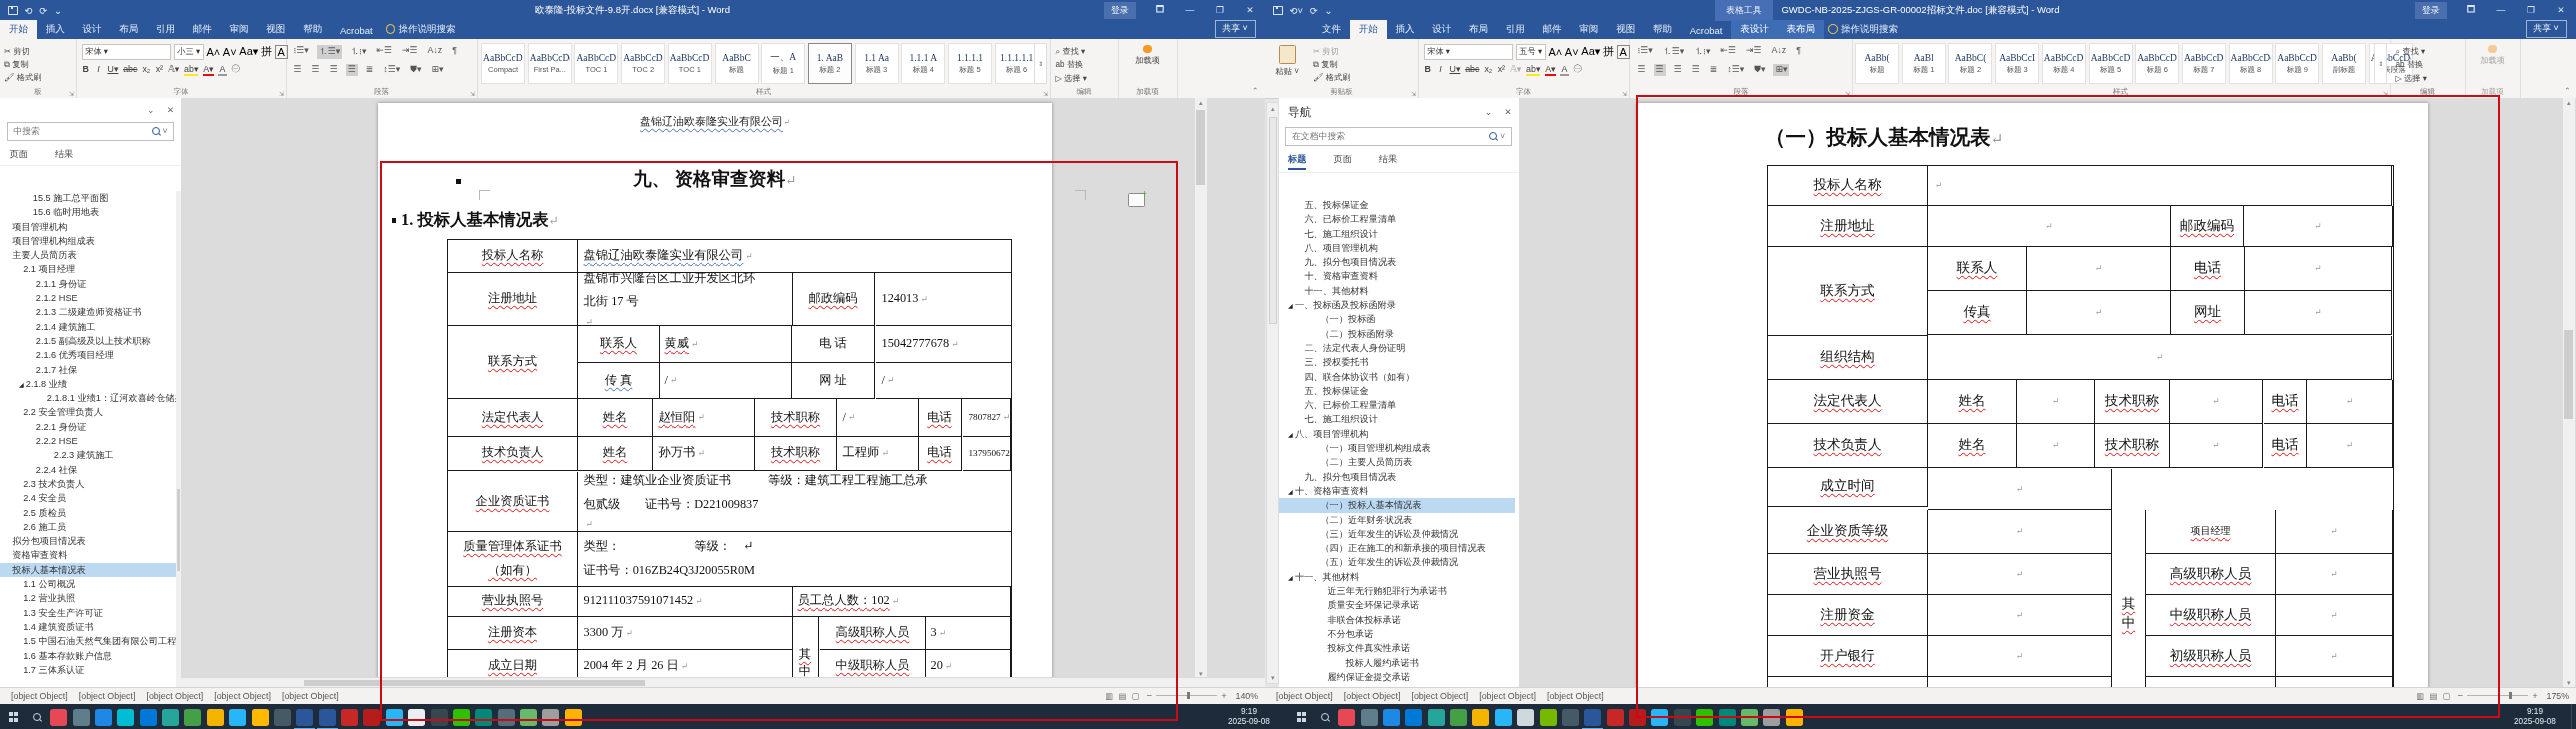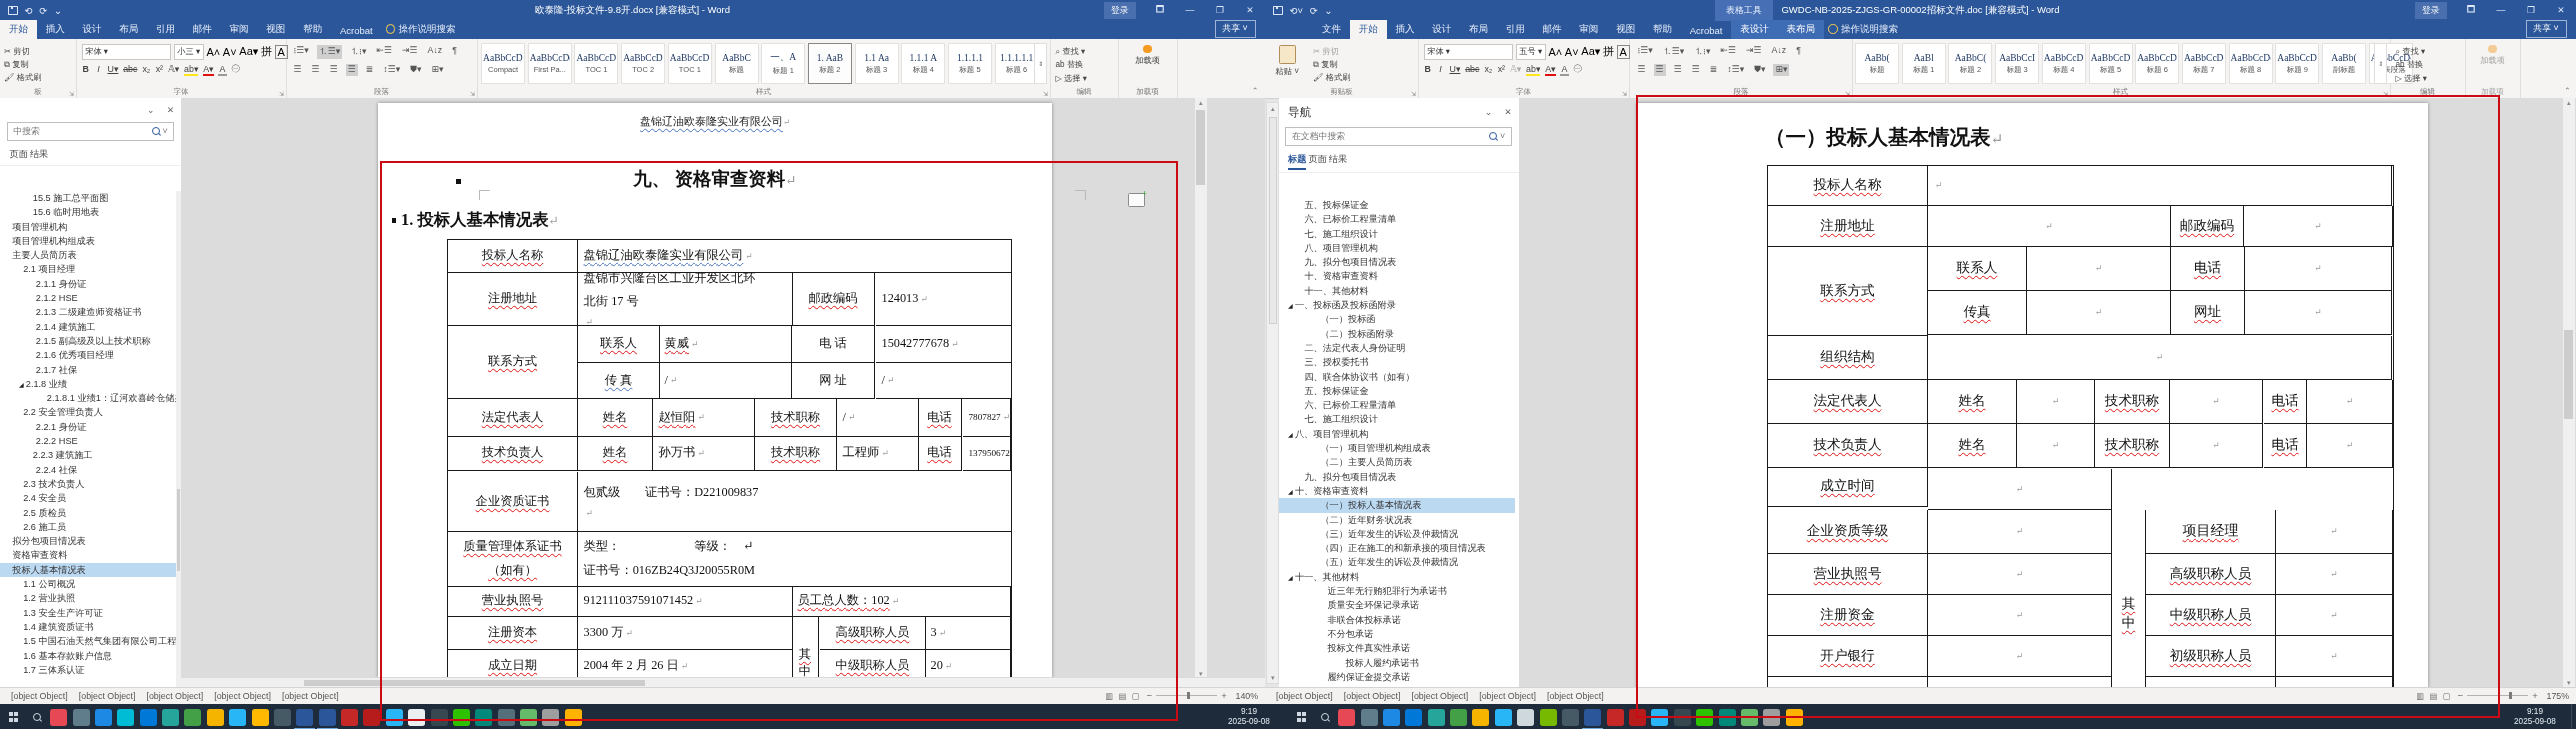--- a/index.html
+++ b/index.html
@@ -59,21 +59,21 @@
   .collapse{position:absolute;bottom:2.7px;font-size:7.5px;color:#777;}
   
   .navpane{position:absolute;background:#fff;border-right:0.7px solid #c9c9c9;overflow:hidden;}
   .navhead{display:flex;align-items:center;padding:6.8px 6.8px 0 9.5px;color:#333;}
   .navtitle{font-size:11.6px;color:#333;}
   .navctl{margin-left:auto;display:flex;gap:12.3px;color:#666;font-size:8.9px;}
   .navsearch{margin:6.8px 6.8px 0 6.8px;border:0.7px solid #bfbfbf;background:#fff;height:17.7px;
              display:flex;align-items:center;padding:0 5.5px;color:#767676;font-size:8.9px;}
   .mag{width:6.1px;height:6.1px;border:1.1px solid #2b579a;border-radius:50%;position:relative;display:inline-block;}
   .mag::after{content:"";position:absolute;width:3.4px;height:1.1px;background:#2b579a;transform:rotate(45deg);left:4.8px;top:6.1px;}
-  .navtabs{display:flex;gap:2px;padding:6.8px 0 4.1px 9.5px;font-size:9.2px;color:#444;border-bottom:0.7px solid #eee;}
+  .navtabs{display:flex;gap:27px;padding:6.8px 0 4.1px 9.5px;font-size:9.2px;color:#444;border-bottom:0.7px solid #eee;}
   .navtab.on{color:#2b579a;font-weight:bold;box-shadow:0 2px 0 #2b579a;padding-bottom:2px;}
   .navlist{position:absolute;left:0;right:4.1px;bottom:0;overflow:hidden;}
   .navitem{height:14.3px;line-height:14.3px;font-size:9.2px;color:#333;white-space:nowrap;overflow:hidden;position:relative;}
   .navitem.sel{background:#bcd9f2;}
   .navitem .car{display:inline-block;width:6.8px;font-size:6.1px;color:#222;}
   .vsb{position:absolute;background:#f0f0f0;}
   .vsb .thumb{position:absolute;left:1.4px;right:1.4px;background:#cdcdcd;}
   .vsb .arr{position:absolute;left:0;right:0;text-align:center;font-size:6.1px;color:#888;}
   
   .docarea{position:absolute;background:#dcdcdc;overflow:hidden;}
@@ -373,21 +373,21 @@
         </div>
         <div class="navitem" style=";padding-left:16.4px">
           <span class="car"></span><span>2.2 安全管理负责人</span>
         </div>
         <div class="navitem" style=";padding-left:29px">
           <span class="car"></span><span>2.2.1 身份证</span>
         </div>
         <div class="navitem" style=";padding-left:29px">
           <span class="car"></span><span>2.2.2 HSE</span>
         </div>
-        <div class="navitem" style=";padding-left:26px">
+        <div class="navitem" style=";padding-left:47px">
           <span class="car"></span><span>2.2.3 建筑施工</span>
         </div>
         <div class="navitem" style=";padding-left:29px">
           <span class="car"></span><span>2.2.4 社保</span>
         </div>
         <div class="navitem" style=";padding-left:16.4px">
           <span class="car"></span><span>2.3 技术负责人</span>
         </div>
         <div class="navitem" style=";padding-left:16.4px">
           <span class="car"></span><span>2.4 安全员</span>
@@ -560,20 +560,21 @@
           </div>
           <div class="cell la pc sm" style=";left:515px;top:196px;width:48px;height:35px">
             <span class="ct">13795067208</span>
             <span class="ct2"></span>
           </div>
           <div class="cell rw" style=";left:0px;top:232px;width:130px;height:60px">
             <span class="ct">企业资质证书</span>
             <span class="ct2"></span>
           </div>
           <div class="cell tl pc" style=";left:130px;top:232px;width:434px;height:60px">
+            <span class="ct">类型：建筑业企业资质证书　　　等级：建筑工程工程施工总承</span>
             <span class="ct2">包贰级　　证书号：D221009837</span>
           </div>
           <div class="cell rw cc" style=";left:0px;top:292px;width:130px;height:55px">
             <span class="ct">质量管理体系证书</span>
             <span class="ct2">（如有）</span>
           </div>
           <div class="cell tl" style=";left:130px;top:292px;width:434px;height:55px">
             <span class="ct">类型：　　　　　　等级：　↵</span>
             <span class="ct2">证书号：016ZB24Q3J20055R0M</span>
           </div>
@@ -1121,21 +1122,21 @@
             <span class="ct2"></span>
           </div>
           <div class="cell pe" style="font-size:13.6px;;left:160px;top:344px;width:184px;height:44px">
             <span class="ct"></span>
             <span class="ct2"></span>
           </div>
           <div class="cell rw v" style="font-size:13.6px;;left:344px;top:344px;width:34px;height:208px">
             <span class="ct">其</span>
             <span class="ct2">中</span>
           </div>
-          <div class="cell rw" style="font-size:14px;;left:378px;top:344px;width:130px;height:44px">
+          <div class="cell rw" style="font-size:10px;;left:378px;top:344px;width:130px;height:44px">
             <span class="ct">项目经理</span>
             <span class="ct2"></span>
           </div>
           <div class="cell pe" style="font-size:13.6px;;left:508px;top:344px;width:117px;height:44px">
             <span class="ct"></span>
             <span class="ct2"></span>
           </div>
           <div class="cell rw" style="font-size:13.6px;;left:0px;top:388px;width:160px;height:41px">
             <span class="ct">营业执照号</span>
             <span class="ct2"></span>

